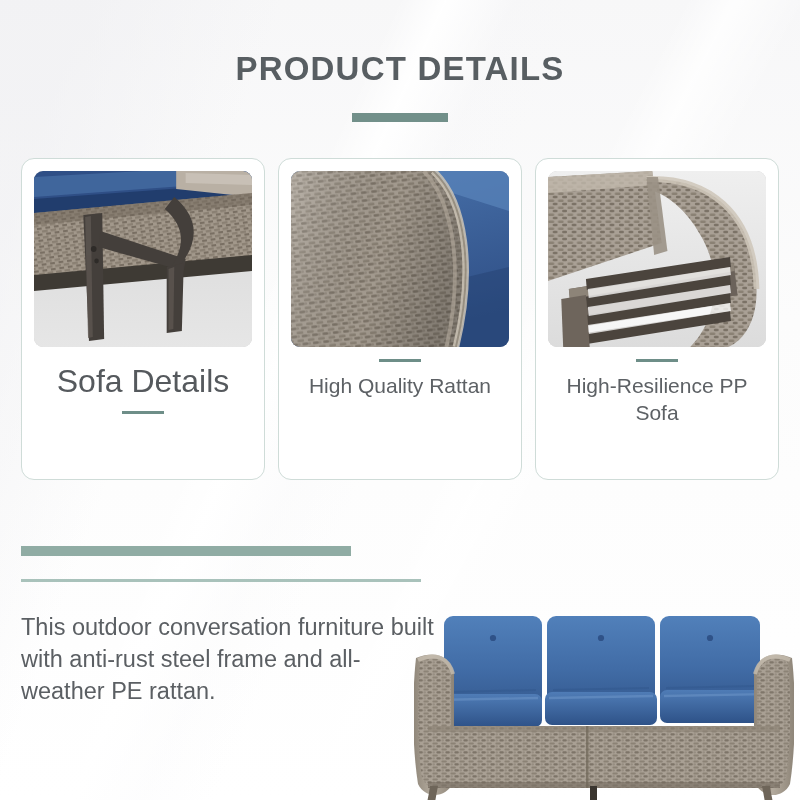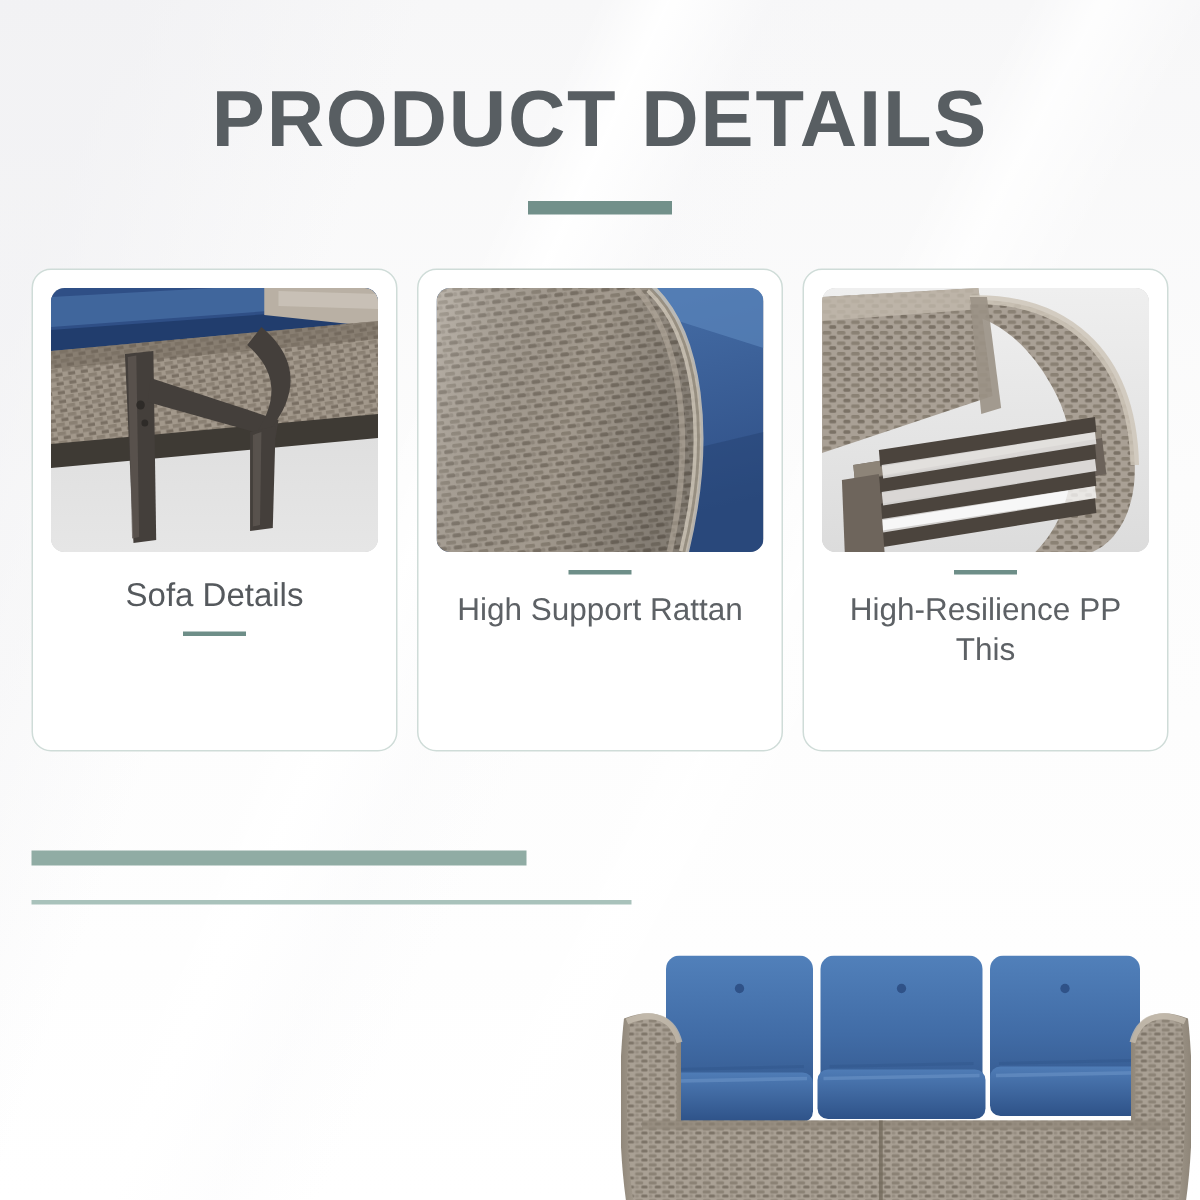--- a/index.html
+++ b/index.html
@@ -28,21 +28,21 @@
       linear-gradient(180deg, #f7f7f8 0%, #fcfcfc 40%, #ffffff 100%);
     z-index: 0;
   }
 
   .page { position: relative; z-index: 1; width: 800px; height: 800px; }
 
   
   .header { padding-top: 52px; text-align: center; }
 
   .page-title {
-    font-size: 53px;
+    font-size: 33px;
     font-weight: bold;
     letter-spacing: 1.2px;
     color: #585e62;
     line-height: 1.05;
   }
 
   .title-rule {
     width: 96px;
     height: 9px;
     background: #72908a;
@@ -74,21 +74,21 @@
     height: 176px;
     border-radius: 9px;
     overflow: hidden;
     position: relative;
     background: #cfcfcf;
   }
 
   .card-photo svg { display: block; width: 100%; height: 100%; }
 
   .card-title {
-    font-size: 22px;
+    font-size: 32px;
     color: #55595d;
     margin-top: 16px;
     text-align: center;
     line-height: 1.15;
     white-space: nowrap;
   }
 
   .card-rule {
     width: 42px;
     height: 3px;
@@ -234,21 +234,21 @@
 
           <path d="M0 0 L150 0 C186 28 196 96 176 176 L0 176 Z" fill="url(#c2weave)"></path>
           <path d="M0 0 L150 0 C186 28 196 96 176 176 L0 176 Z" fill="url(#c2shade)"></path>
 
           <path d="M150 0 C184 30 194 98 174 176" stroke="#cdc4b6" stroke-width="7" fill="none" opacity="0.85"></path>
           <path d="M150 0 C184 30 194 98 174 176" stroke="#6e6558" stroke-width="2" fill="none" opacity="0.5"></path>
           <path d="M140 0 C172 32 182 100 164 176" stroke="#b4aa9c" stroke-width="4" fill="none" opacity="0.6"></path>
         </svg>
       </div>
       <div class="card-rule"></div>
-      <div class="card-sub">High Support Rattan</div>
+      <div class="card-sub">High Quality Rattan</div>
     </div>
 
     <div class="card">
       <div class="card-photo">
         <svg viewBox="0 0 230 176" preserveAspectRatio="none">
           <defs>
             <pattern id="c3weave" width="10" height="7" patternUnits="userSpaceOnUse">
               <rect width="10" height="7" fill="#a9a095"></rect>
               <rect x="0.5" y="0.6" width="6" height="2.4" fill="#8a8174" rx="1"></rect>
               <rect x="5" y="3.8" width="5" height="2.4" fill="#7b7266" rx="1"></rect>
@@ -280,28 +280,29 @@
             <path d="M42 136 L192 114 L193 122 L43 145 Z"></path>
             <path d="M42 154 L192 132 L193 140 L43 163 Z"></path>
           </g>
 
           <path d="M14 128 L40 124 L44 176 L16 176 Z" fill="#6e655c"></path>
 
           <path d="M104 6 L116 6 L126 80 L112 84 Z" fill="#9a9185" opacity="0.9"></path>
         </svg>
       </div>
       <div class="card-rule"></div>
-      <div class="card-sub">High-Resilience PP This</div>
+      <div class="card-sub">High-Resilience PP Sofa</div>
     </div>
 
   </div>
 
   <div class="bottom">
     <div class="bar-thick"></div>
     <div class="bar-thin"></div>
+    <div class="blurb">This outdoor conversation furniture built with anti-rust steel frame and all-weather PE rattan.</div>
 
     <div class="sofa-wrap">
       <svg viewBox="0 0 380 230" preserveAspectRatio="xMidYMax meet">
         <defs>
           <pattern id="sofaweave" width="9" height="6" patternUnits="userSpaceOnUse">
             <rect width="9" height="6" fill="#a9a094"></rect>
             <rect x="0.4" y="0.5" width="5.4" height="2.1" fill="#8b8275" rx="1"></rect>
             <rect x="4.4" y="3.3" width="4.4" height="2.1" fill="#7d7468" rx="1"></rect>
             <rect x="0.4" y="3.3" width="2.6" height="2.1" fill="#978e82" rx="1"></rect>
           </pattern>

